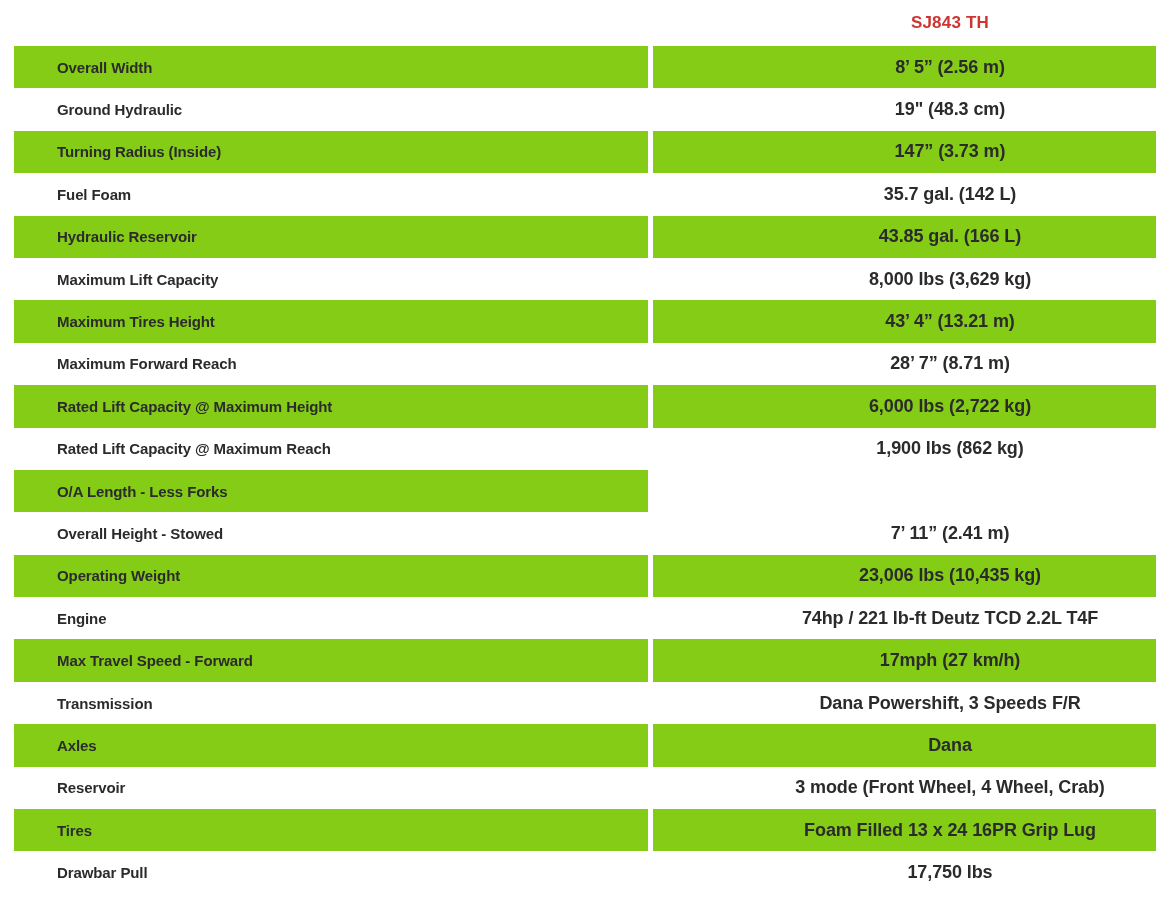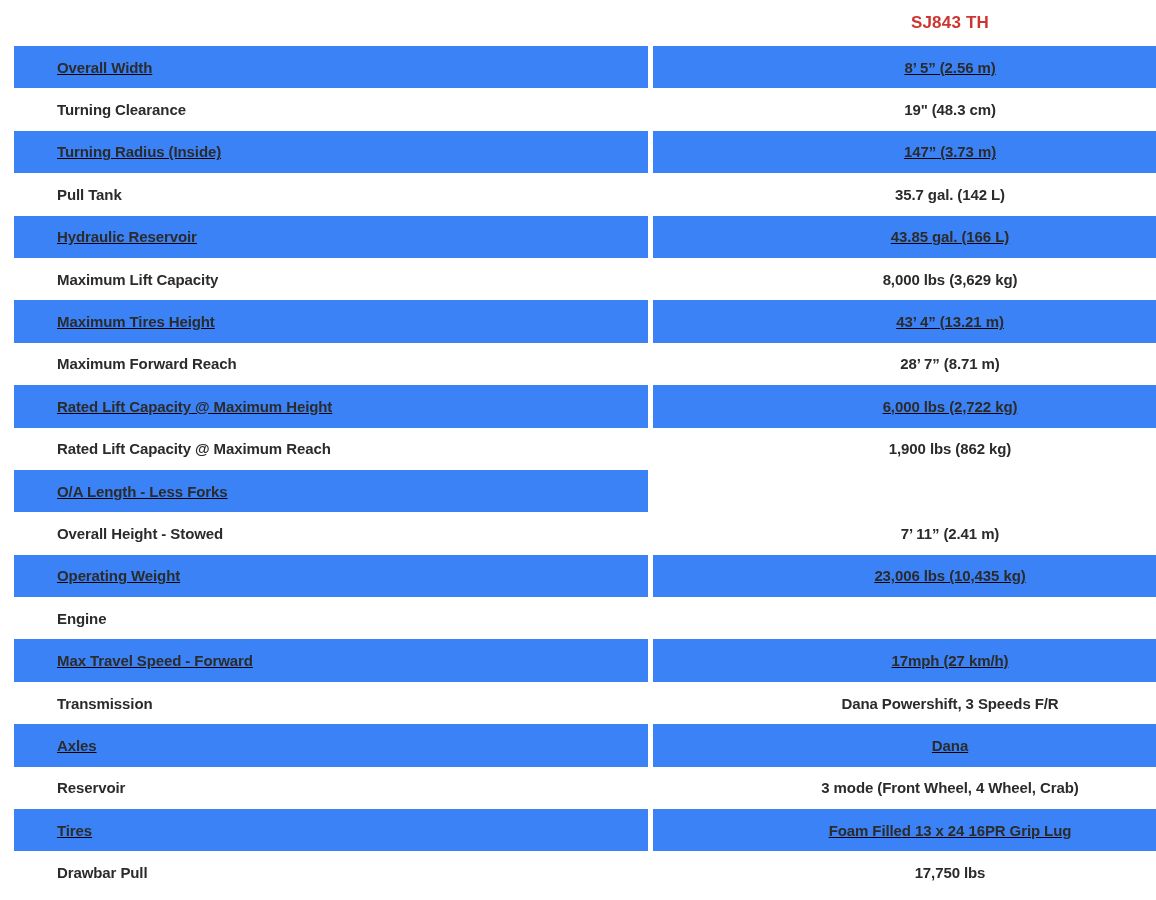--- a/index.html
+++ b/index.html
@@ -39,22 +39,21 @@
     font-size: 17px;
     font-weight: 700;
     letter-spacing: 0.2px;
   }
   .row {
     display: flex;
     height: 42.4px;
   }
   .row.odd .cell-left,
   .row.odd .cell-right {
-    background: #3b82f6;
-    text-decoration: underline;
+    background: #84cc16;
   }
   .cell-left {
     width: 634px;
     margin-left: 14px;
     margin-right: 5px;
     box-sizing: border-box;
     padding-left: 43px;
     display: flex;
     align-items: center;
   }
@@ -67,21 +66,21 @@
     justify-content: center;
   }
   .spec-label {
     font-size: 15px;
     font-weight: 700;
     color: #2b2b2b;
     letter-spacing: -0.1px;
     white-space: nowrap;
   }
   .spec-value {
-    font-size: 15px;
+    font-size: 18px;
     font-weight: 700;
     color: #2b2b2b;
     letter-spacing: -0.1px;
     white-space: nowrap;
     text-align: left;
   }
 </style>
 </head>
 <body>
 
@@ -95,37 +94,37 @@
         <div class="row odd">
           <div class="cell-left">
             <span class="spec-label">Overall Width</span>
           </div>
           <div class="cell-right">
             <span class="spec-value">8’ 5” (2.56 m)</span>
           </div>
         </div>
         <div class="row even">
           <div class="cell-left">
-            <span class="spec-label">Turning Clearance</span>
+            <span class="spec-label">Ground Hydraulic</span>
           </div>
           <div class="cell-right">
             <span class="spec-value">19" (48.3 cm)</span>
           </div>
         </div>
         <div class="row odd">
           <div class="cell-left">
             <span class="spec-label">Turning Radius (Inside)</span>
           </div>
           <div class="cell-right">
             <span class="spec-value">147” (3.73 m)</span>
           </div>
         </div>
         <div class="row even">
           <div class="cell-left">
-            <span class="spec-label">Pull Tank</span>
+            <span class="spec-label">Fuel Foam</span>
           </div>
           <div class="cell-right">
             <span class="spec-value">35.7 gal. (142 L)</span>
           </div>
         </div>
         <div class="row odd">
           <div class="cell-left">
             <span class="spec-label">Hydraulic Reservoir</span>
           </div>
           <div class="cell-right">
@@ -189,20 +188,23 @@
           <div class="cell-left">
             <span class="spec-label">Operating Weight</span>
           </div>
           <div class="cell-right">
             <span class="spec-value">23,006 lbs (10,435 kg)</span>
           </div>
         </div>
         <div class="row even">
           <div class="cell-left">
             <span class="spec-label">Engine</span>
+          </div>
+          <div class="cell-right">
+            <span class="spec-value">74hp / 221 lb-ft Deutz TCD 2.2L T4F</span>
           </div>
         </div>
         <div class="row odd">
           <div class="cell-left">
             <span class="spec-label">Max Travel Speed - Forward</span>
           </div>
           <div class="cell-right">
             <span class="spec-value">17mph (27 km/h)</span>
           </div>
         </div>

